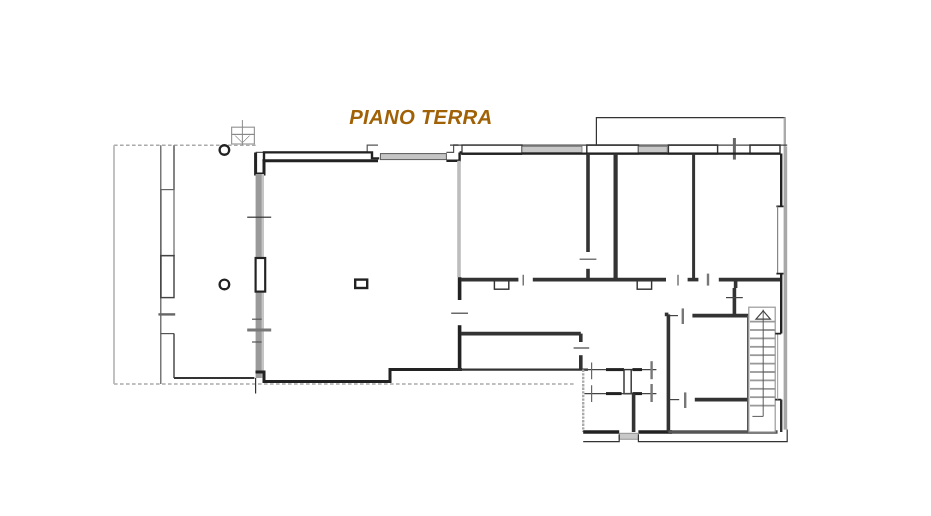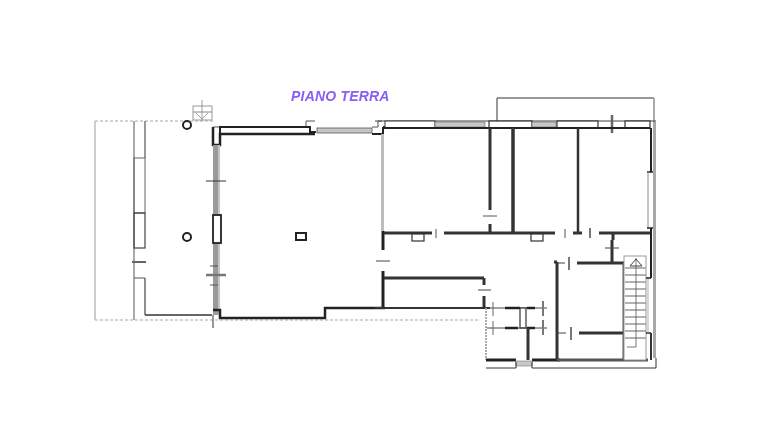--- a/index.html
+++ b/index.html
@@ -1,20 +1,20 @@
 <!DOCTYPE html>
 <html><head>
 <meta charset="utf-8">
 <style>
   html, body { margin: 0; padding: 0; background: #ffffff; }
   body { width: 776px; height: 430px; position: relative; overflow: hidden; font-family: "Liberation Sans", sans-serif; }
   .title {
     position: absolute; left: 291px; top: 88px;
     font-family: "Liberation Sans", sans-serif;
-    font-weight: bold; font-style: italic; font-size: 14px; color: #8b5cf6;
+    font-weight: bold; font-style: italic; font-size: 17px; color: #a16207;
     letter-spacing: 0.2px; white-space: nowrap;
   }
   svg.plan { position: absolute; left: 0; top: 0; }
 </style>
 </head>
 <body>
 
 <div class="title">PIANO TERRA</div>
 
 <svg class="plan" width="776" height="430" viewBox="0 0 776 430" xmlns="http://www.w3.org/2000/svg">

